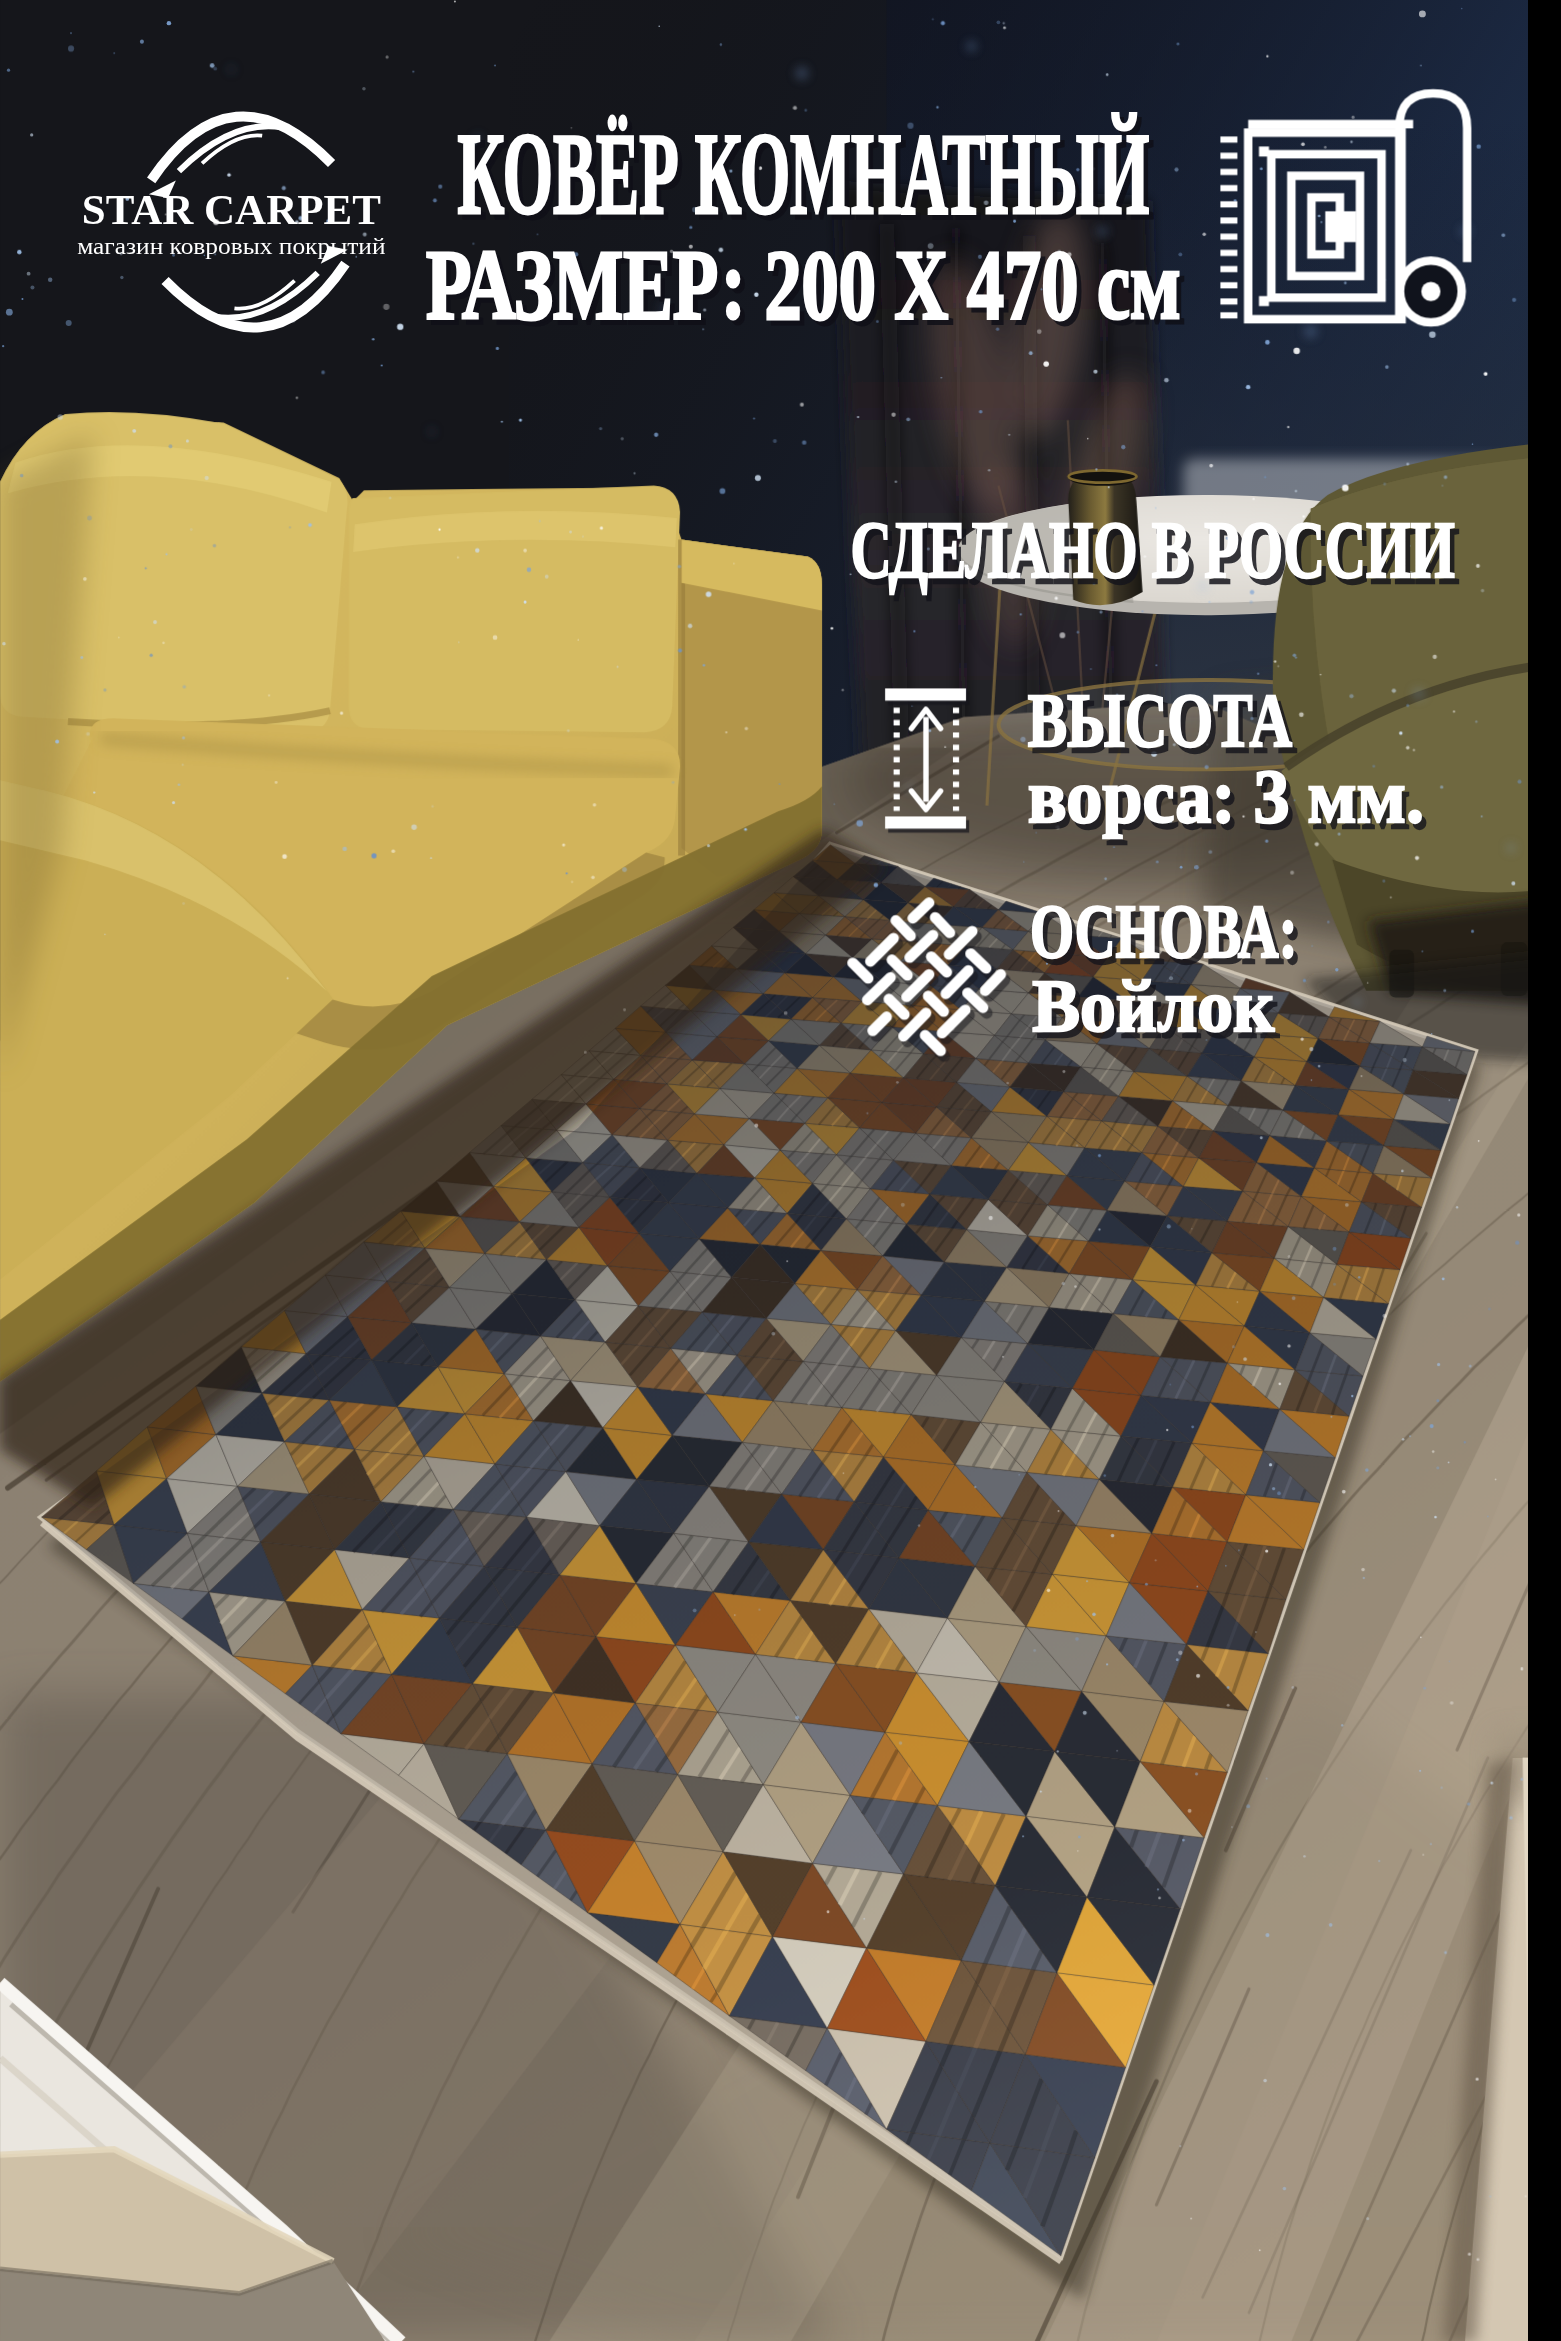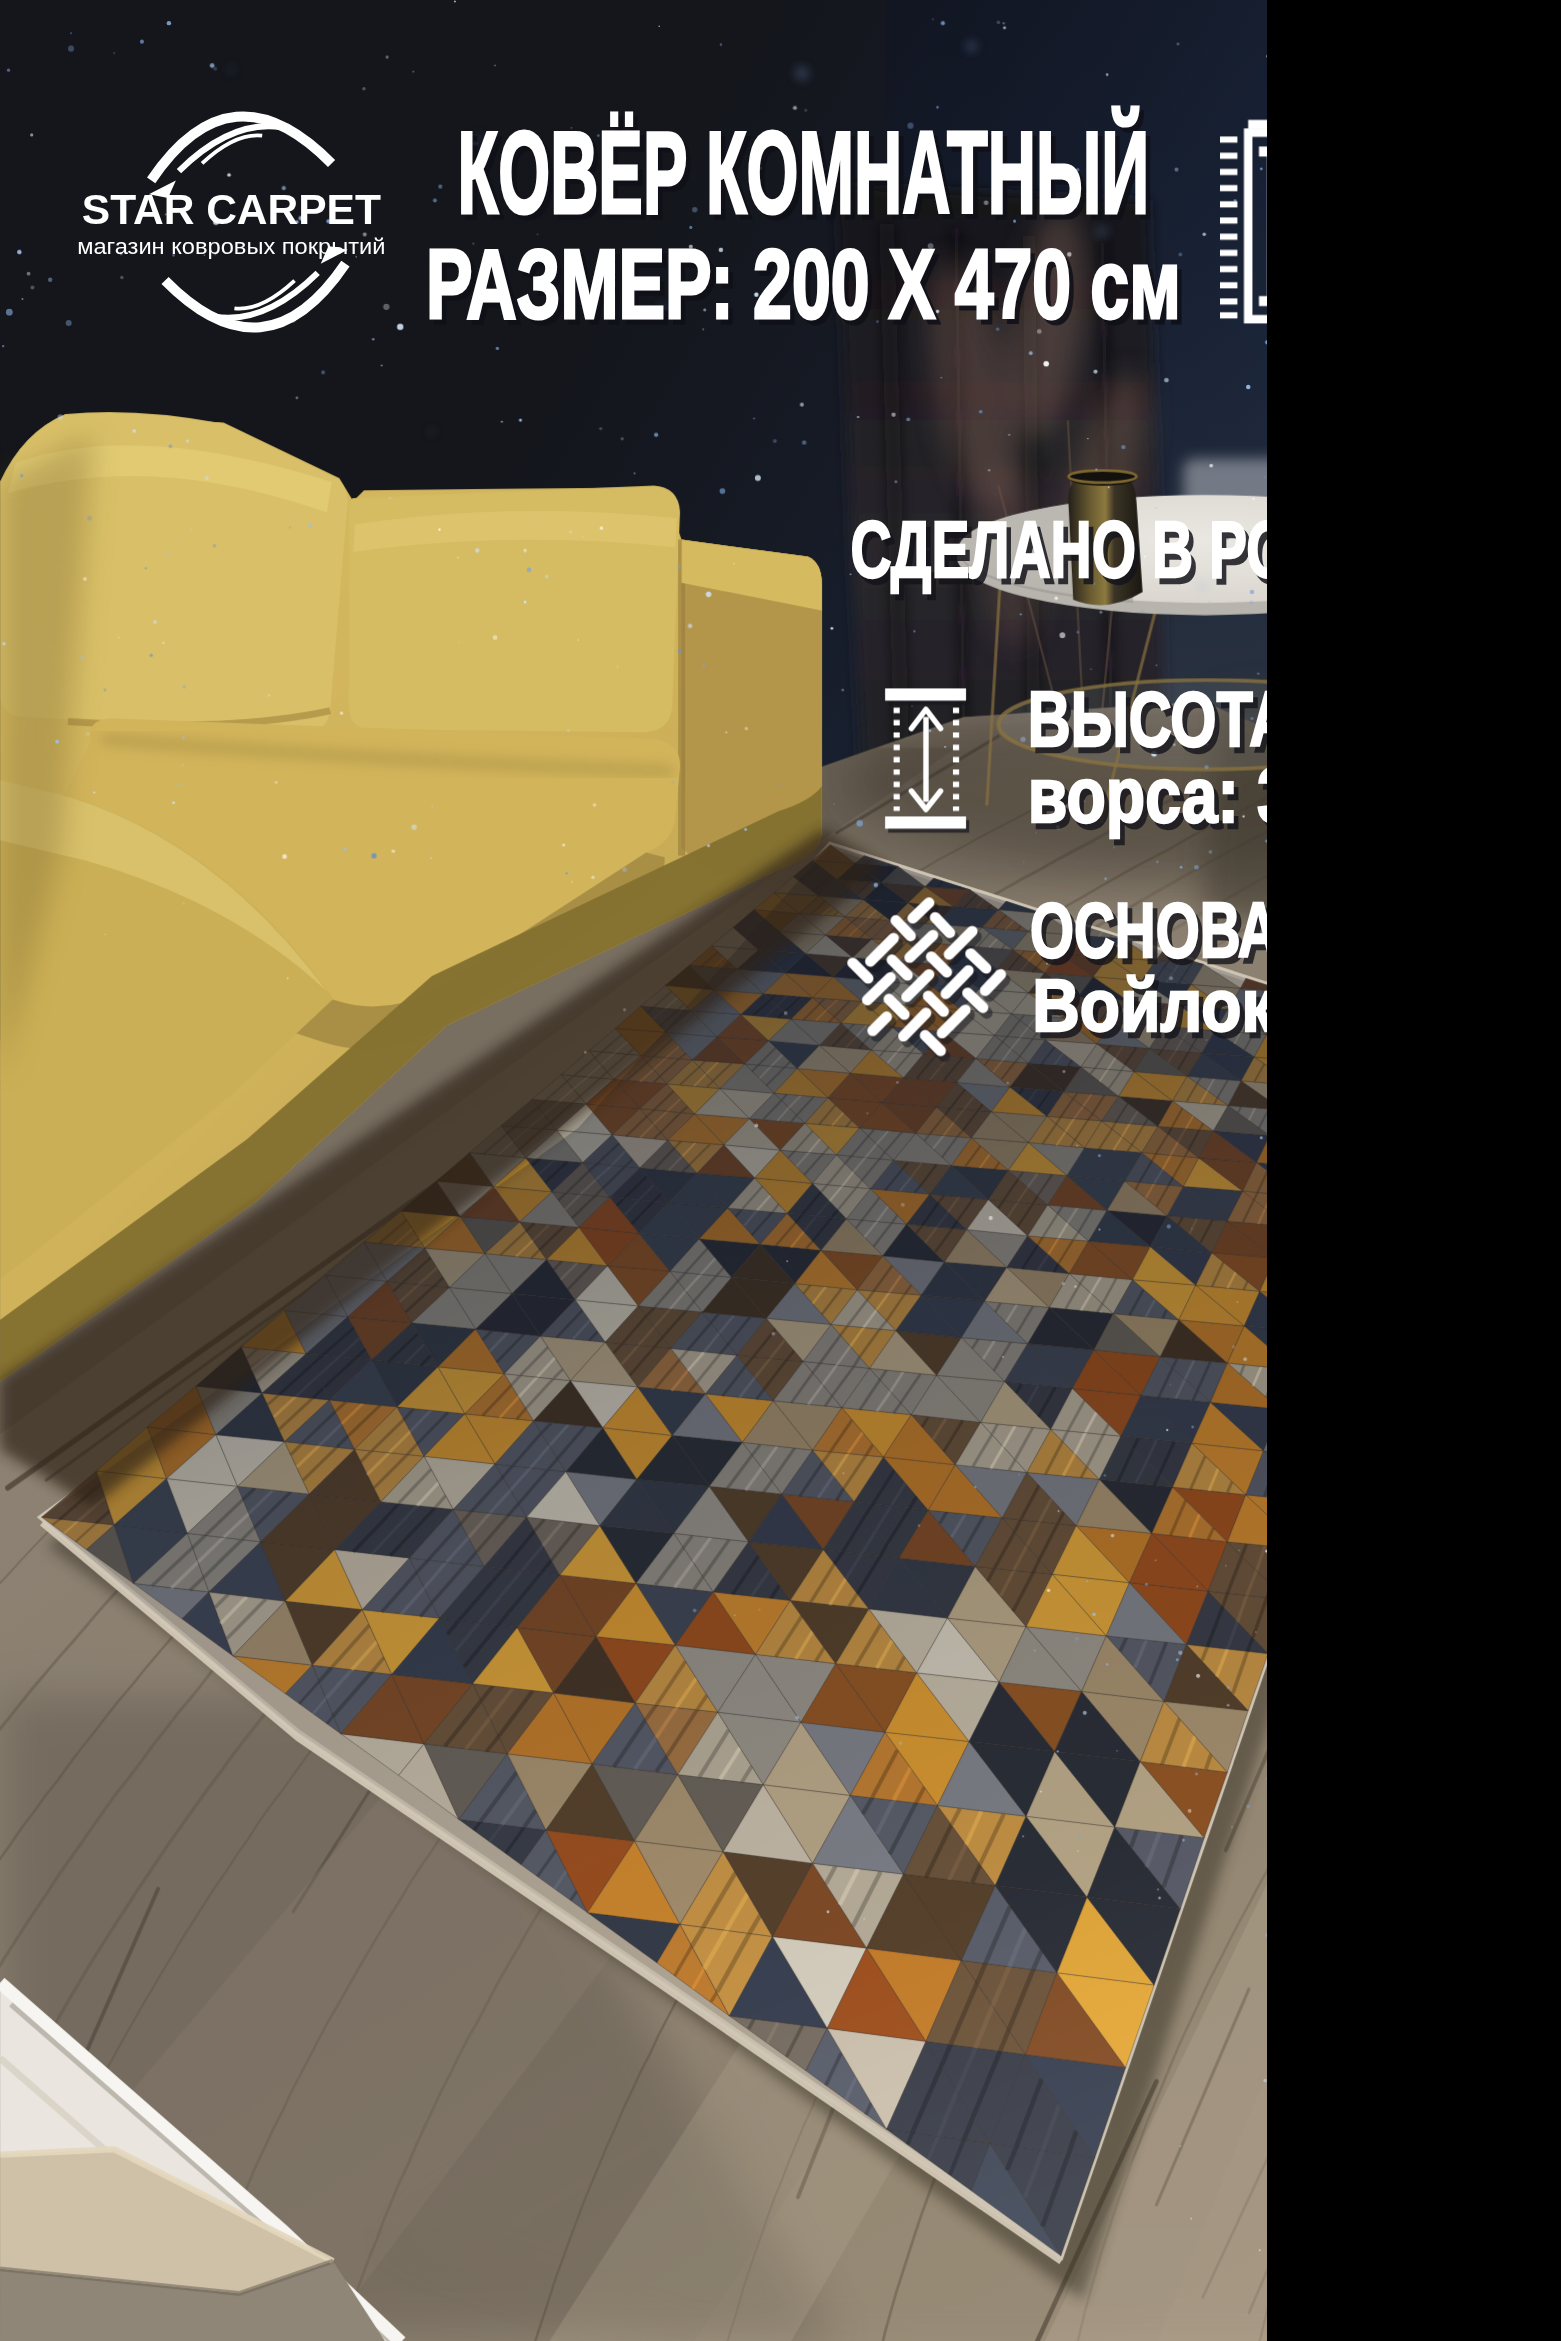--- a/index.html
+++ b/index.html
@@ -1,16 +1,16 @@
 <!DOCTYPE html>
 <html style="font-size:12.3px"><head>
 <meta charset="utf-8">
 <style>
 html,body{margin:0;padding:0;background:#000;}
-.page{width:1267px;height:2342px;position:relative;overflow:hidden;font-family:Liberation Sans, sans-serif;}
+.page{width:1528px;height:2342px;position:relative;overflow:hidden;font-family:Liberation Serif, serif;}
 svg{display:block}
 </style>
 </head>
 <body>
 <div class="page">
 <svg width="1562" height="2342" viewBox="0 0 2026 3038">
 <defs>
 <linearGradient id="sky" x1="0" y1="0" x2="0" y2="1">
  <stop offset="0" stop-color="#111420"></stop>
  <stop offset="0.5" stop-color="#131724"></stop>

